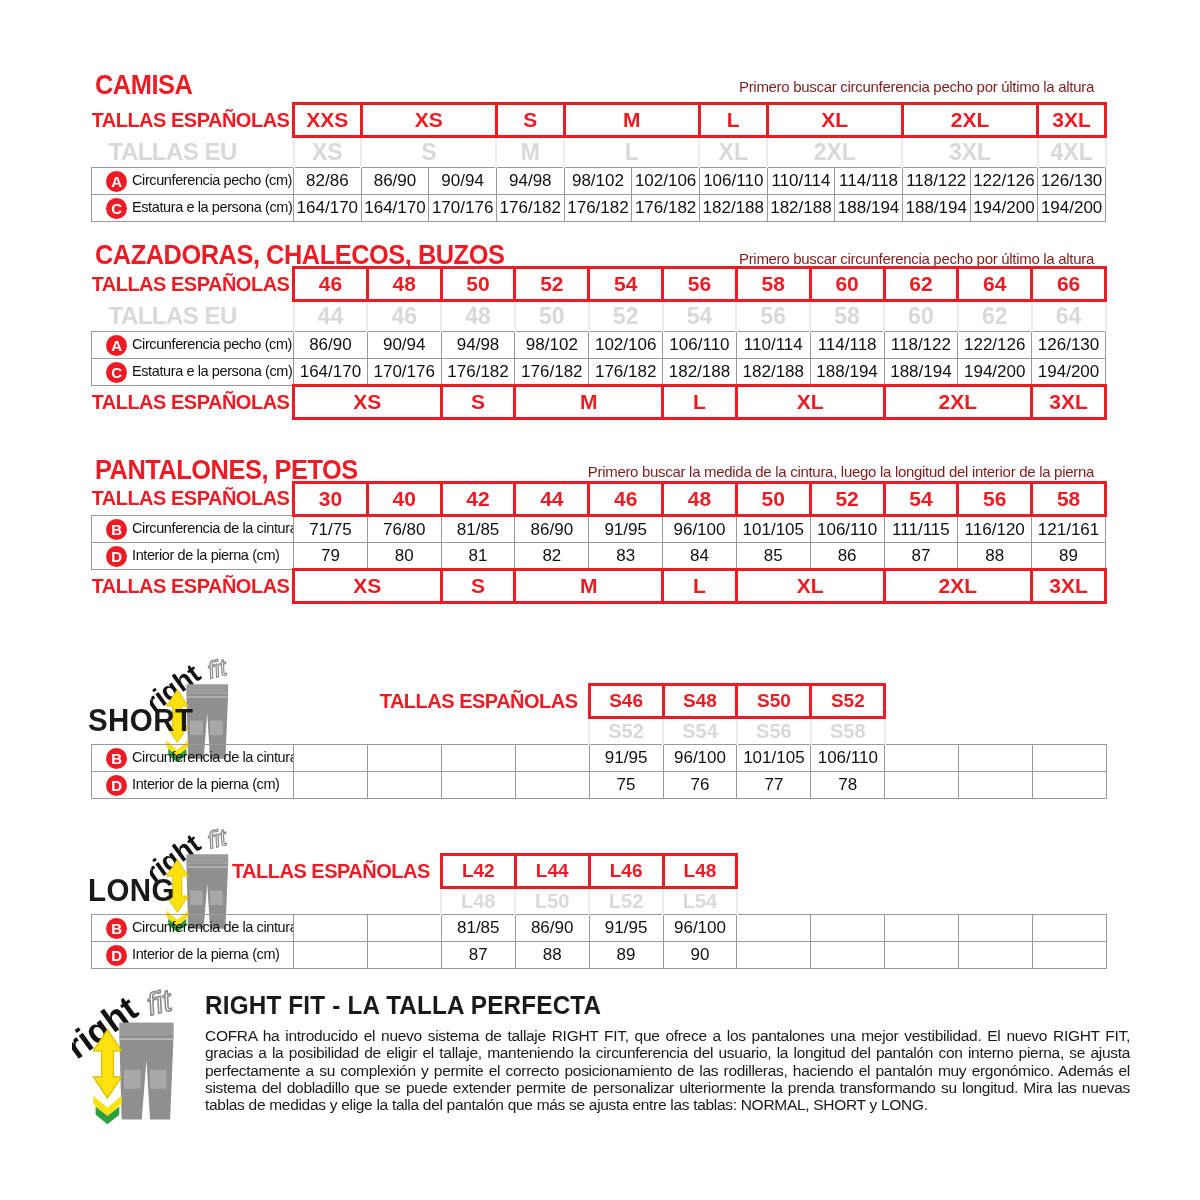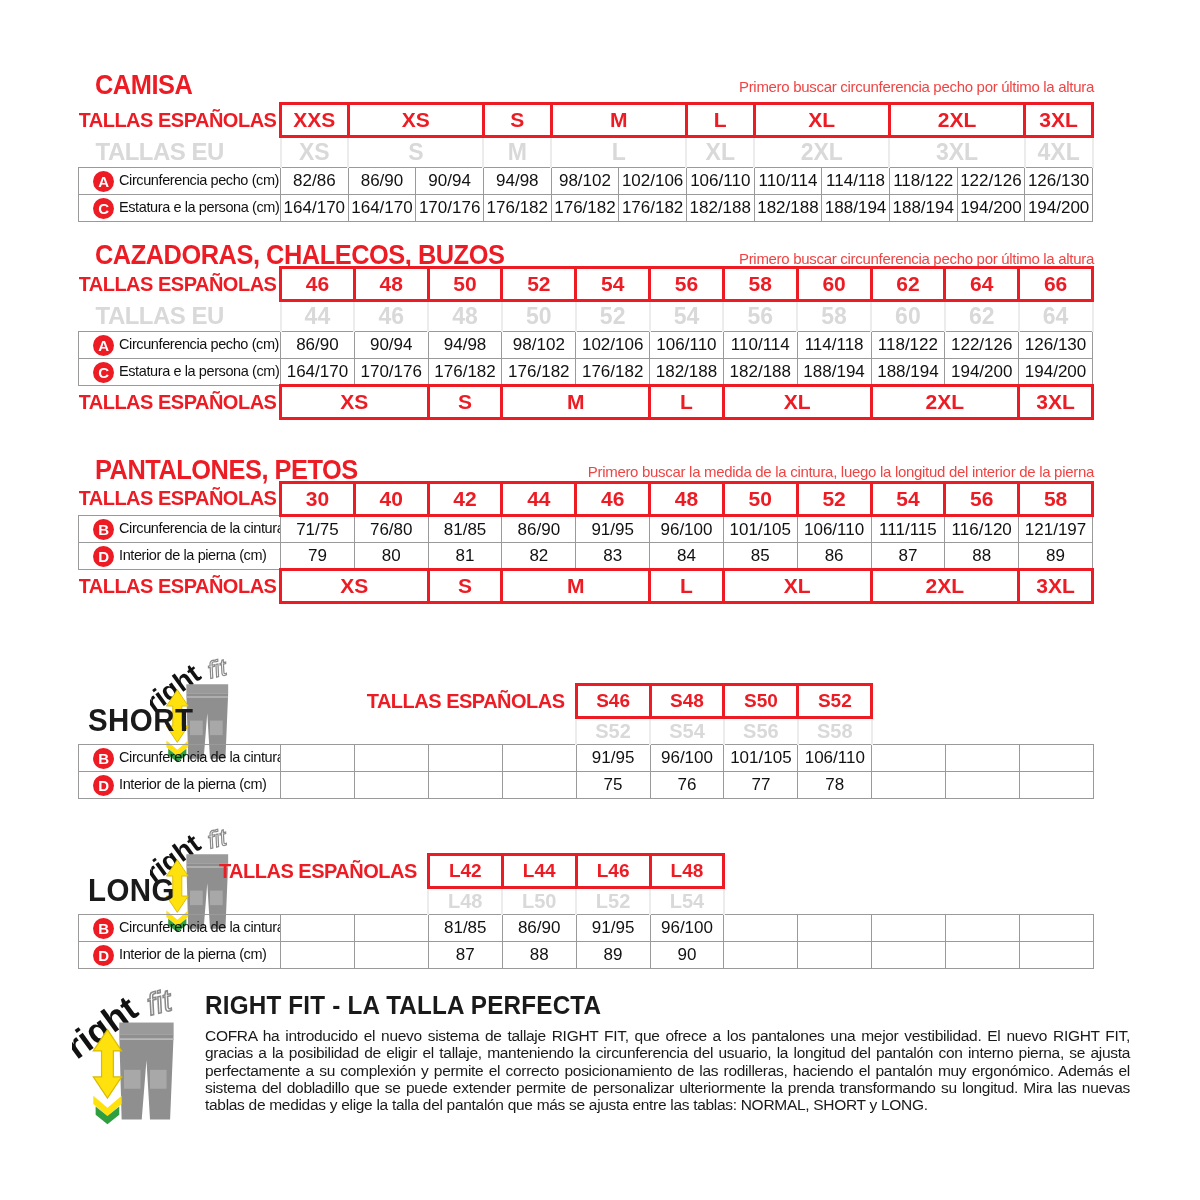--- a/index.html
+++ b/index.html
@@ -4,24 +4,24 @@
 <style>
   * { box-sizing: border-box; margin: 0; padding: 0; }
   html,body { width:1200px; height:1200px; background:#fff; overflow:hidden;
     font-family:"Liberation Sans", sans-serif; }
   .page { position:relative; width:1048px; height:1200px; background:#fff; }
   .section { position:absolute; left:0; width:1200px; }
 
   .title { position:absolute; left:95px; top:0; color:#ed1c24; font-weight:bold;
     font-size:27px; letter-spacing:-0.5px; transform:scaleX(0.94); transform-origin:left;
     white-space:nowrap; }
-  .note { position:absolute; right:106px; color:#ef4444; font-size:15px;
+  .note { position:absolute; right:106px; color:#7f1d1d; font-size:15px;
     letter-spacing:-0.3px; white-space:nowrap; }
 
-  table.size-table { position:absolute; left:78px; width:1016px;
+  table.size-table { position:absolute; left:91px; width:1016px;
     border-collapse:collapse; table-layout:fixed; }
   td { text-align:center; white-space:nowrap; overflow:hidden; padding:0; }
 
   .lbl-es { color:#ed1c24; font-weight:bold; font-size:20px; text-align:right;
     padding-right:10px; letter-spacing:-0.5px; }
   .lbl-eu { color:#d9d9d9; font-weight:bold; font-size:24px; text-align:left;
     padding-left:17px; letter-spacing:-0.5px; }
 
   tr.es-row td.red-size { height:33px; }
   .red-size { border:3px solid #ed1c24; color:#ed1c24; font-weight:bold; font-size:21px; }
@@ -223,21 +223,21 @@
       <td class="val">71/75</td>
             <td class="val">76/80</td>
             <td class="val">81/85</td>
             <td class="val">86/90</td>
             <td class="val">91/95</td>
             <td class="val">96/100</td>
             <td class="val">101/105</td>
             <td class="val">106/110</td>
             <td class="val">111/115</td>
             <td class="val">116/120</td>
-            <td class="val">121/197</td>
+            <td class="val">121/161</td>
           </tr>
       <tr>
         <td class="mlabel"><span class="circle">D</span><span>Interior de la pierna (cm)</span></td>
       <td class="val">79</td>
             <td class="val">80</td>
             <td class="val">81</td>
             <td class="val">82</td>
             <td class="val">83</td>
             <td class="val">84</td>
             <td class="val">85</td>

